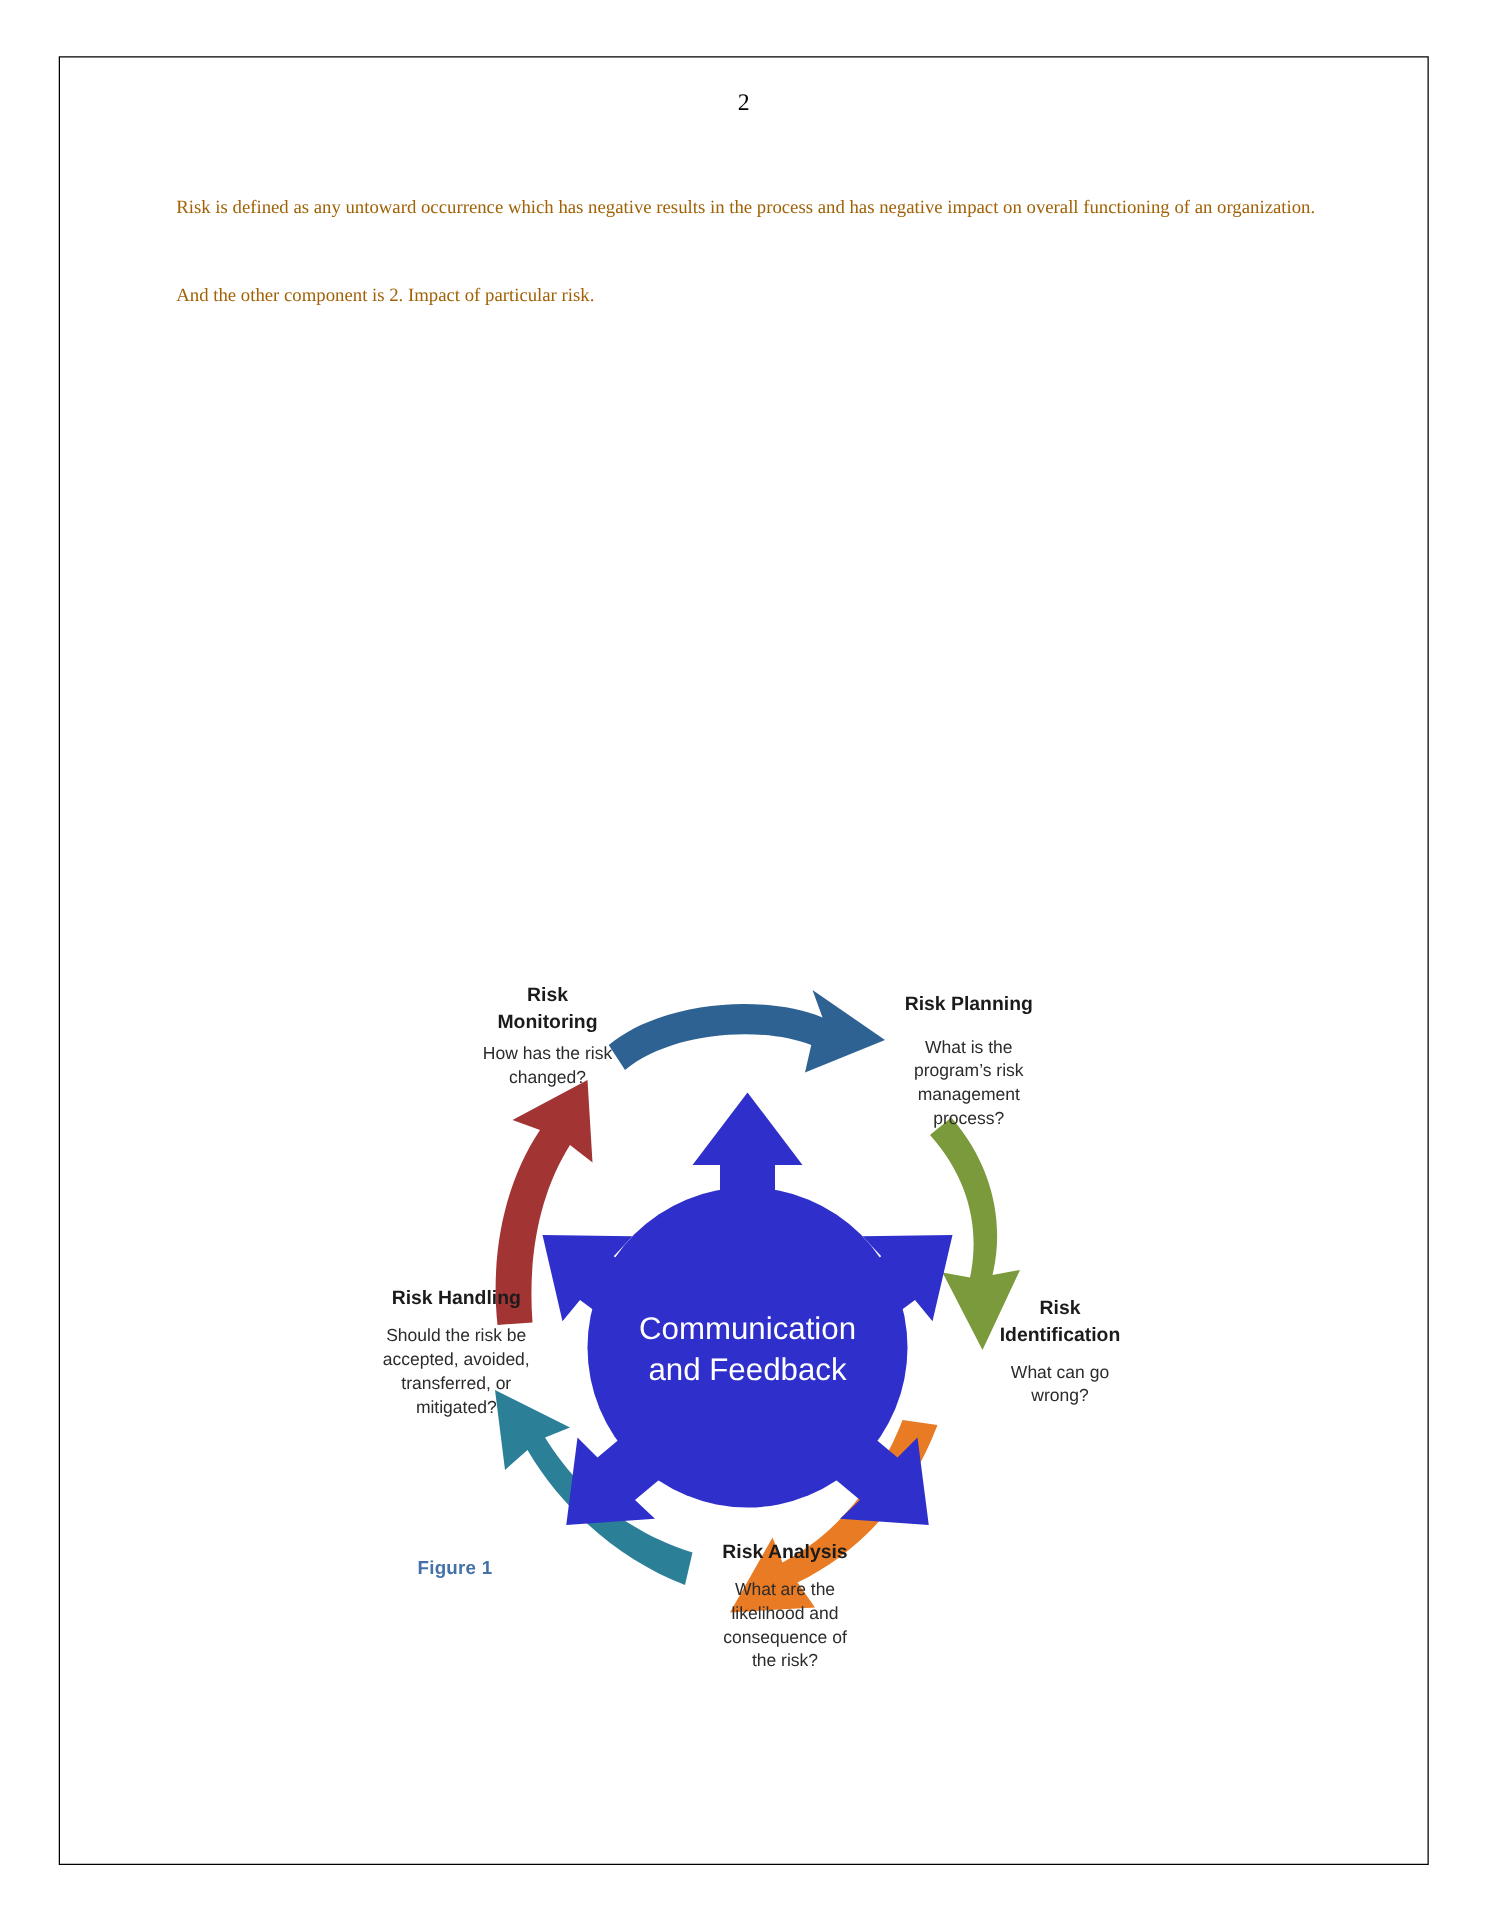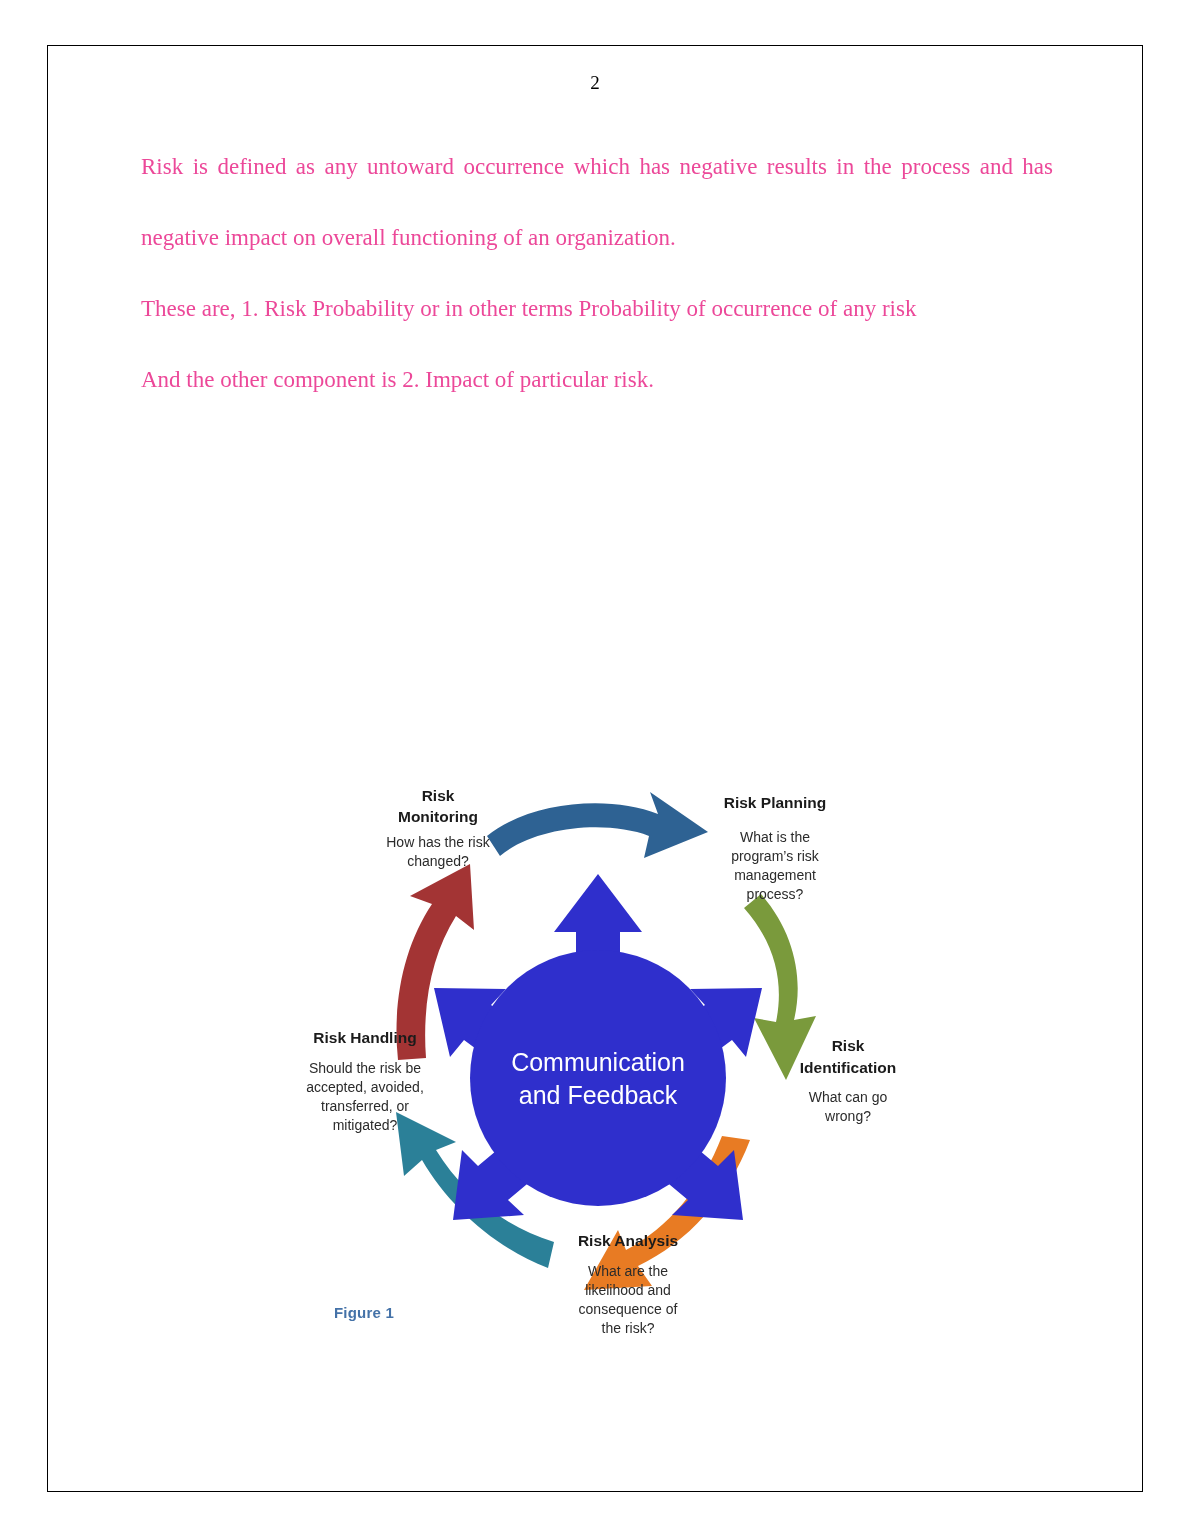--- a/index.html
+++ b/index.html
@@ -35,44 +35,44 @@
     color: #000000;
   }
   .body-text {
     position: absolute;
     left: 93px;
     top: 85px;
     width: 912px;
   }
   .para {
     font-family: "Liberation Serif", serif;
-    font-size: 23px;
+    font-size: 15px;
     line-height: 71px;
-    color: #ec4899;
+    color: #a16207;
     margin: 0 0 0 0;
     text-align: left;
   }
   .para.justified {
     text-align: justify;
     text-align-last: left;
   }
   .figure-wrap {
     position: absolute;
     left: 190px;
     top: 700px;
     width: 720px;
     height: 620px;
   }
   .figure-svg {
     display: block;
   }
   .fig-caption {
     position: absolute;
     left: 286px;
-    top: 1258px;
+    top: 1200px;
     font-family: "Liberation Sans", sans-serif;
     font-size: 15px;
     font-weight: bold;
     color: #4472A8;
     letter-spacing: 0.2px;
   }
   text.node-title {
     font-family: "Liberation Sans", sans-serif;
     font-size: 15.5px;
     font-weight: bold;
@@ -91,21 +91,20 @@
 </style>
 </head>
 <body>
 
 <div class="page-frame">
 
   <div class="page-number">2</div>
 
   <div class="body-text">
     <p class="para justified">Risk is defined as any untoward occurrence which has negative results in the process and has negative impact on overall functioning of an organization.</p>
-    <p class="para">These are, 1. Risk Probability or in other terms Probability of occurrence of any risk</p>
     <p class="para">And the other component is 2. Impact of particular risk.</p>
   </div>
 
   <div class="figure-wrap">
     <svg class="figure-svg" width="720" height="620" viewBox="0 0 720 620" xmlns="http://www.w3.org/2000/svg">
 
       <g>
         <path d="M 249 90
                  C 290 56, 370 48, 420 68
                  L 412 46 L 470 86 L 406 112 L 411 90

